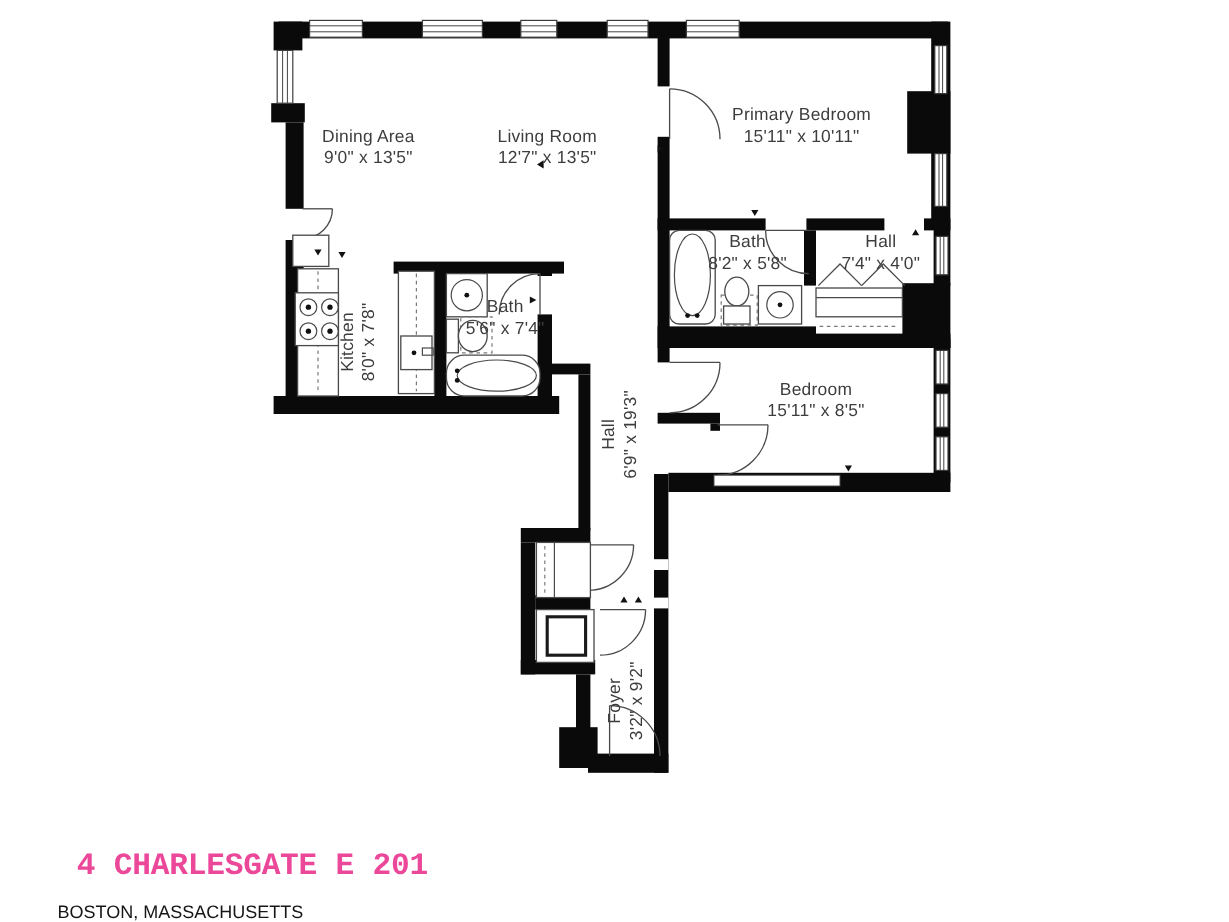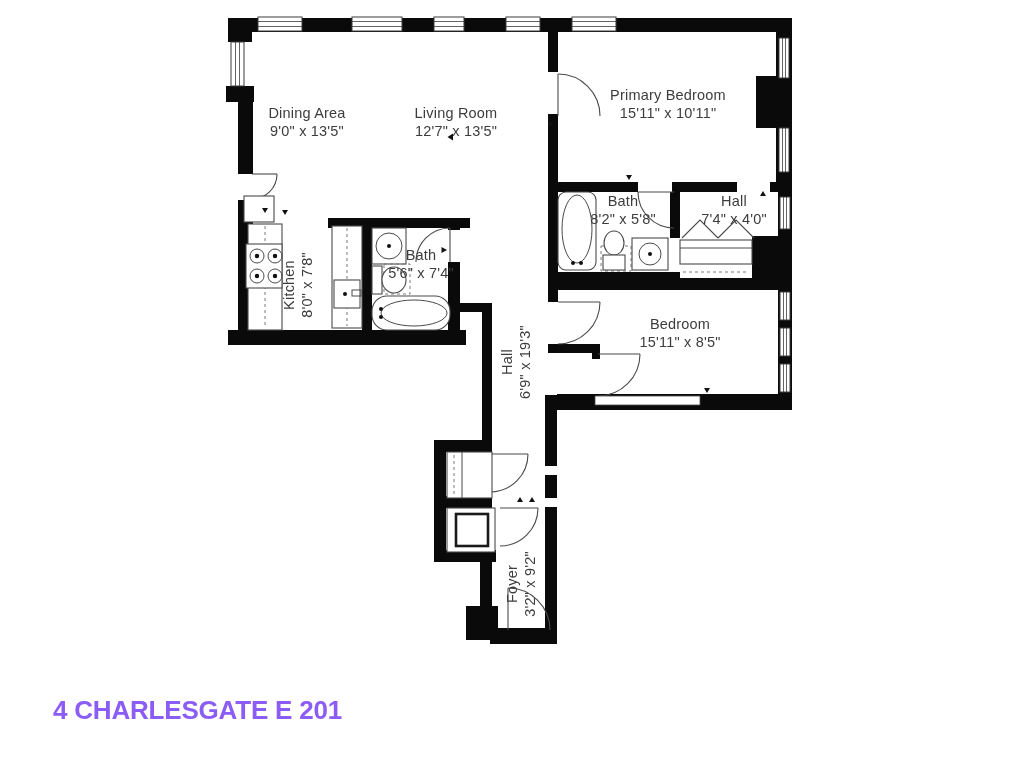--- a/index.html
+++ b/index.html
@@ -8,21 +8,21 @@
   svg{position:absolute;left:0;top:0;}
   svg text{font-family:"Liberation Sans", sans-serif;fill:#3d3d3d;font-size:14.5px;letter-spacing:.2px;}
   .wall{fill:#0a0a0a;stroke:none;}
   .win{fill:#ffffff;stroke:#3c3c3c;stroke-width:1;}
   .winline{stroke:#3c3c3c;stroke-width:0.8;}
   .fix{fill:#ffffff;stroke:#4a4a4a;stroke-width:1.1;}
   .fixthin{fill:none;stroke:#4a4a4a;stroke-width:1;}
   .dash{fill:none;stroke:#7a7a7a;stroke-width:1;stroke-dasharray:3,3;}
   .arrow{fill:#111;}
   .title-block{position:absolute;left:48px;top:690px;color:#111;}
-  .title-block h1{margin:5px;font-size:26px;font-weight:800;letter-spacing:-0.2px;color:#8b5cf6;}
+  .title-block h1{margin:16px;font-size:26px;font-weight:800;letter-spacing:-0.2px;color:#ec4899;font-family:Liberation Mono, monospace;}
   .title-block .sub{margin-top:3px;font-size:15px;font-weight:500;color:#161616;}
   .disclaimer{position:absolute;left:755px;top:692px;width:235px;font-size:8.8px;
     font-weight:700;color:#2d2d2d;line-height:1.42;}
 </style>
 </head>
 <body>
 
 <div class="page">
 
 <svg width="1024" height="768" viewBox="0 0 1024 768">
@@ -310,16 +310,17 @@
     <text transform="translate(512,362) rotate(-90)">Hall</text>
     <text transform="translate(530,362) rotate(-90)">6'9" x 19'3"</text>
 
     <text transform="translate(517,584) rotate(-90)">Foyer</text>
     <text transform="translate(535,584) rotate(-90)">3'2" x 9'2"</text>
   </g>
 </svg>
 
   <div class="title-block">
     <h1>4 CHARLESGATE E 201</h1>
+    <div class="sub">BOSTON, MASSACHUSETTS</div>
   </div>
 
 
 </div>
 
 </body></html>

